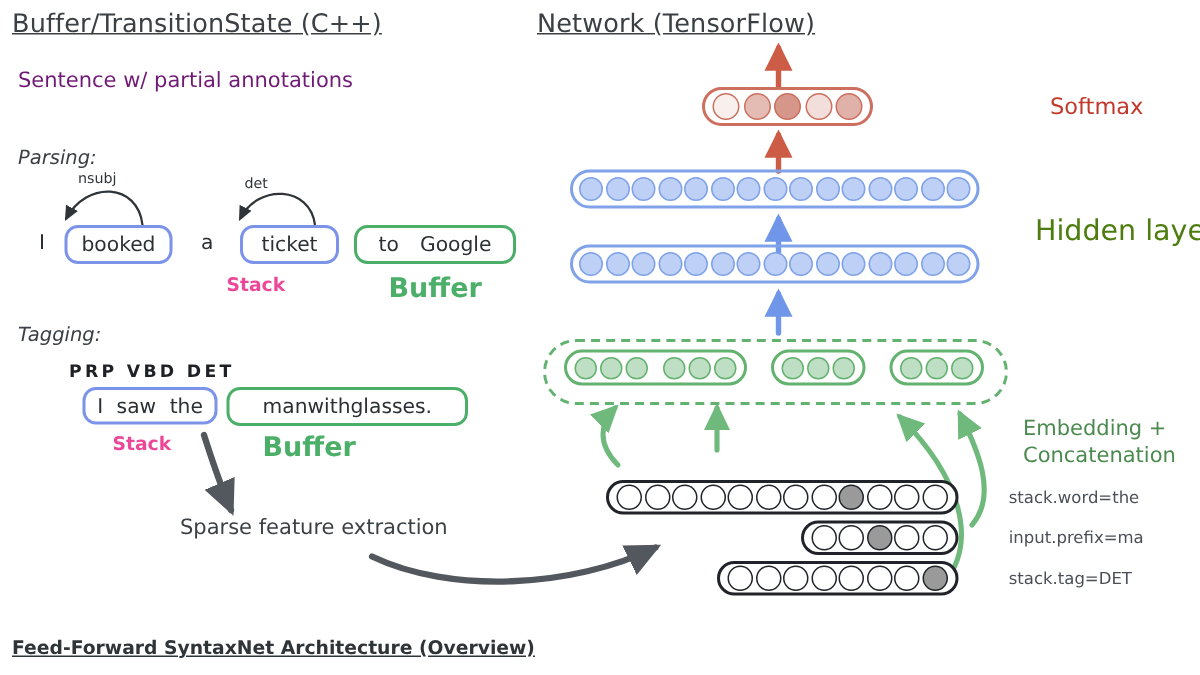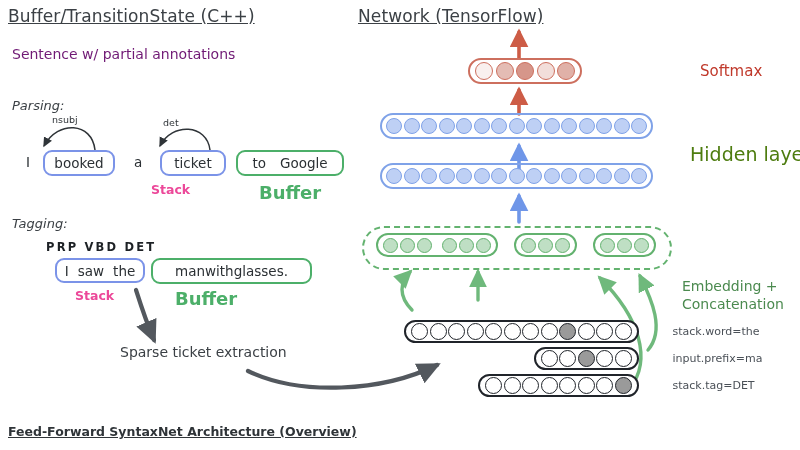--- a/index.html
+++ b/index.html
@@ -230,21 +230,21 @@
 
   <div class="abs tokbox green" style="left:151px; top:258px; width:161px; height:26px; ">
     <span class="tok">man</span>
     <span class="tok">with</span>
     <span class="tok">glasses.</span>
   </div>
 
   <div class="abs tag-blue" style="left:75px; top:288px;">Stack</div>
   <div class="abs tag-green" style="left:175px; top:288px;">Buffer</div>
 
-  <div class="abs plain-text" style="left:120px; top:344px;">Sparse ticket extraction</div>
+  <div class="abs plain-text" style="left:120px; top:344px;">Sparse feature extraction</div>
 
   <div class="abs section-title" style="left:358px; top:6px;">Network (TensorFlow)</div>
 
   <div class="abs dashed-group" style="left:362px; top:226px; width:310px; height:44px;"></div>
 
   <div class="abs" id="softmax-row" style="left:468px; top:58px;">
       <div class="row-shell red" style="height: 26px; padding: 0px 5px; gap: 2.5px;">
         <div class="node red" style="width: 18px; height: 18px; background: rgba(196, 106, 88, 0.1);"></div>
         <div class="node red" style="width: 18px; height: 18px; background: rgba(196, 106, 88, 0.45);"></div>
         <div class="node red" style="width: 18px; height: 18px; background: rgba(196, 106, 88, 0.7);"></div>

